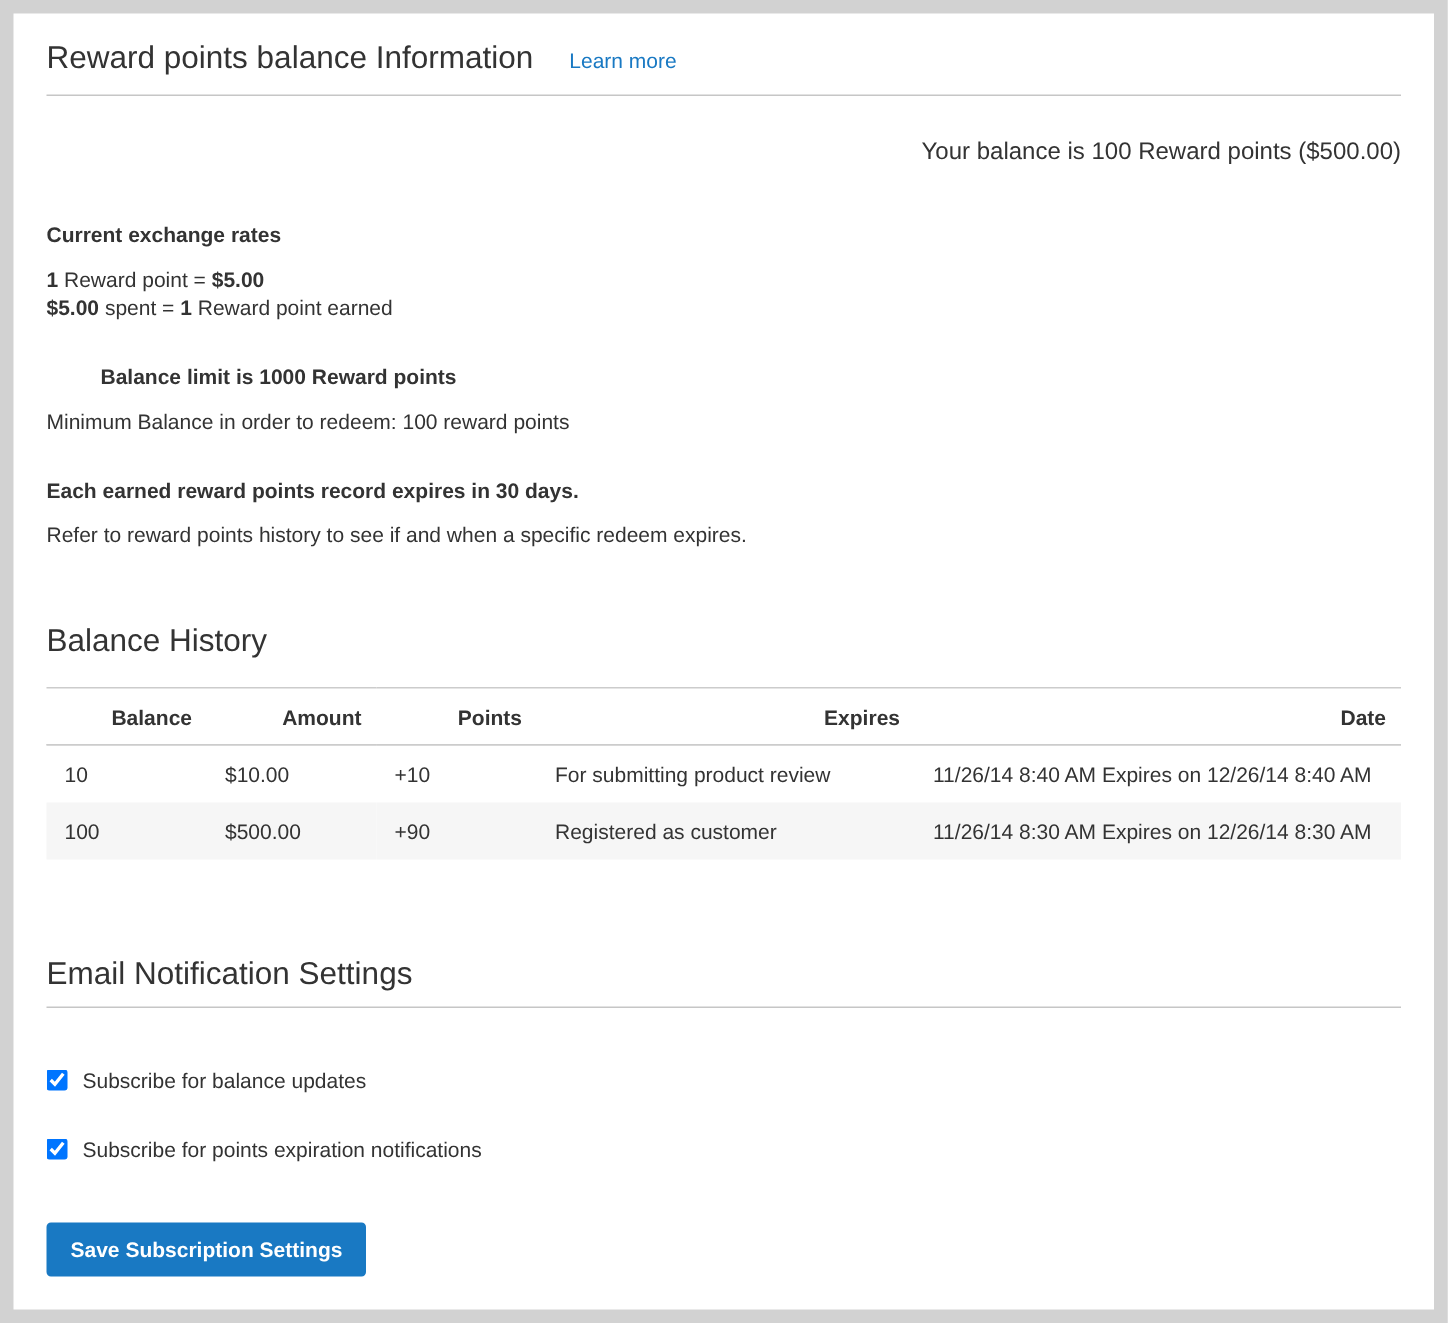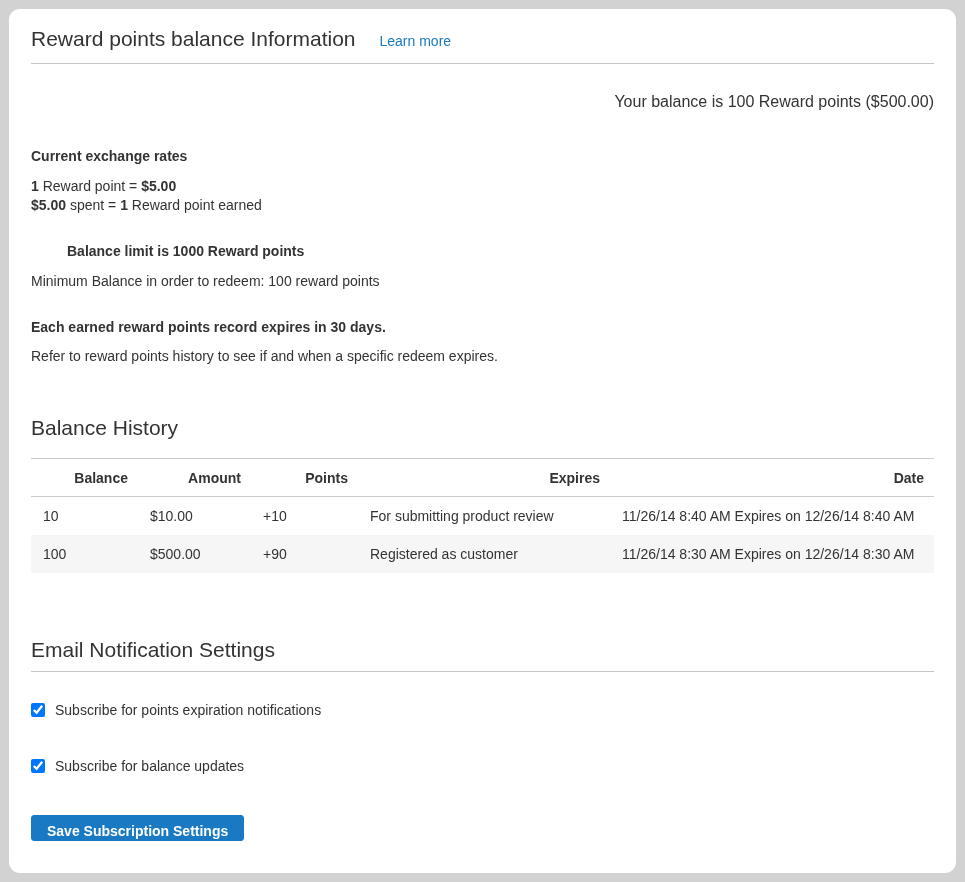--- a/index.html
+++ b/index.html
@@ -10,21 +10,20 @@
     color: #333;
     font-size: 14px;
   }
   .panel {
     position: absolute;
     left: 9px; top: 9px;
     width: 947px; height: 864px;
     background: #ffffff;
     padding: 18px 22px 24px 22px;
     overflow: hidden;
-    border-radius: 11px;
   }
   .page-header {
     display: flex;
     align-items: baseline;
     gap: 24px;
     padding-bottom: 12px;
     border-bottom: 1px solid #c6c6c6;
   }
   h1.page-title {
     font-size: 21px;
@@ -104,21 +103,21 @@
   button.save-btn {
     margin-top: 41px;
     background: #1979c3;
     color: #ffffff;
     border: 1px solid #1979c3;
     border-radius: 3px;
     font-family: "Liberation Sans", sans-serif;
     font-size: 14px;
     font-weight: bold;
     padding: 7px 15px;
-    height: 26px;
+    height: 36px;
     cursor: pointer;
   }
 </style>
 </head>
 <body>
 
 <div class="panel">
 
   <div class="page-header">
     <h1 class="page-title">Reward points balance Information</h1>
@@ -172,25 +171,25 @@
         <td>$500.00</td>
         <td>+90</td>
         <td>Registered as customer</td>
         <td>11/26/14 8:30 AM Expires on 12/26/14 8:30 AM</td>
       </tr>
     </tbody>
   </table>
 
   <h2 class="section-title email-title">Email Notification Settings</h2>
 
+  <div class="checkbox-row first">
+    <input type="checkbox" id="cb-balance" checked="true" style="">
+    <label for="cb-balance">Subscribe for balance updates</label>
+  </div>
+
   <div class="checkbox-row second">
     <input type="checkbox" id="cb-expiry" checked="true" style="">
     <label for="cb-expiry">Subscribe for points expiration notifications</label>
-  </div>
-
-  <div class="checkbox-row first">
-    <input type="checkbox" id="cb-balance" checked="true" style="">
-    <label for="cb-balance">Subscribe for balance updates</label>
   </div>
 
   <button class="save-btn">Save Subscription Settings</button>
 
 </div>
 
 </body></html>

